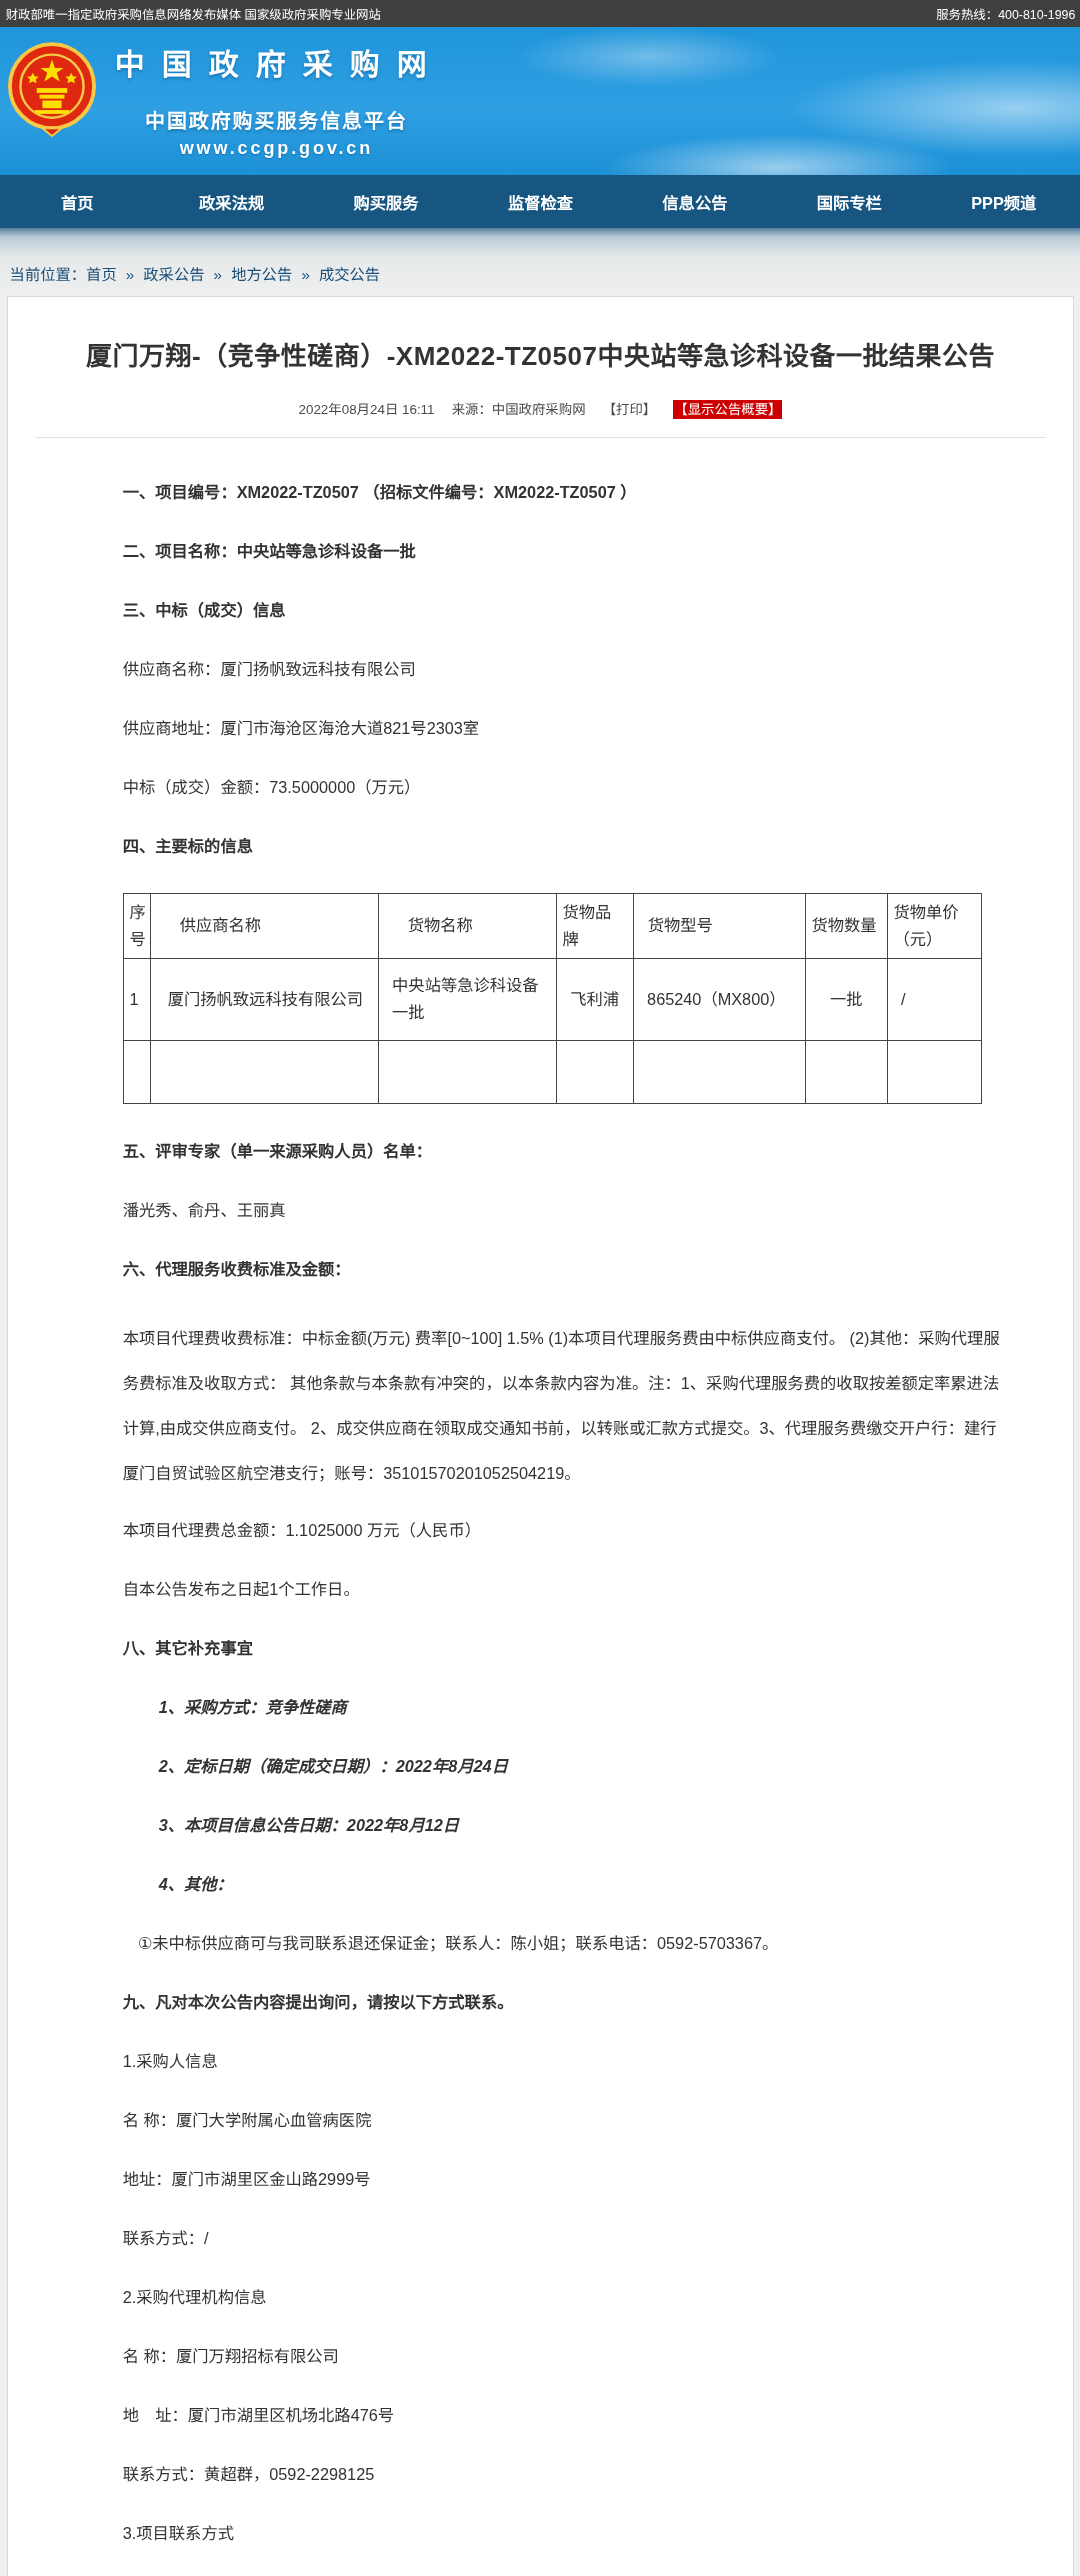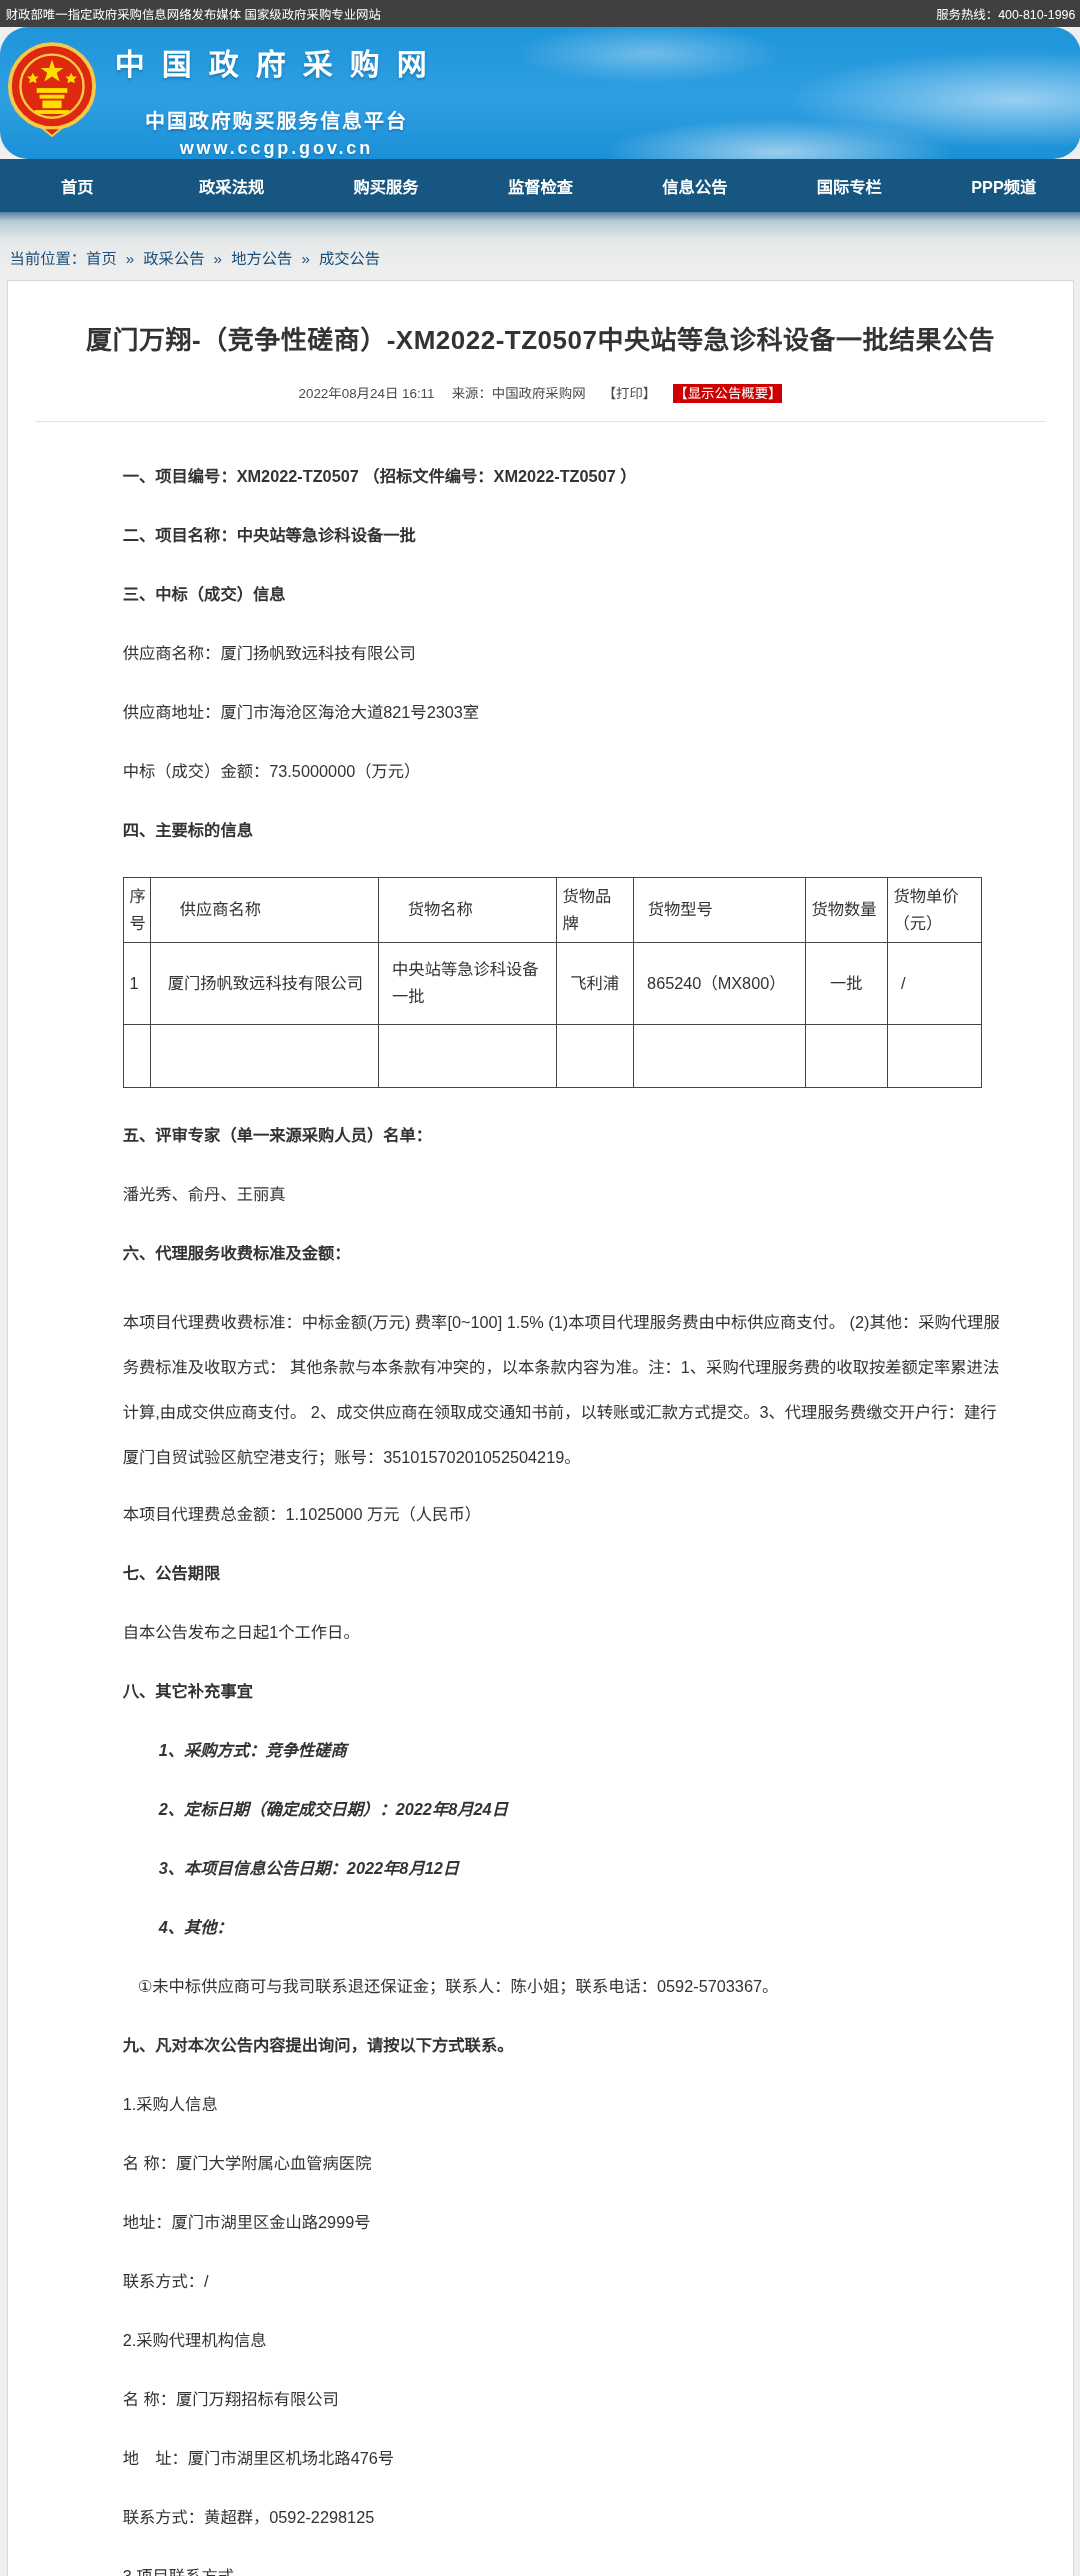--- a/index.html
+++ b/index.html
@@ -13,27 +13,26 @@
 
   
   .topbar {
     height: 27px; background: #404040; color: #fff;
     display: flex; justify-content: space-between; align-items: center;
     padding: 0 5.7px; font-size: 12.4px;
   }
 
   
   .banner {
-    height: 132px; position: relative; overflow: hidden;
+    height: 148px; position: relative; overflow: hidden;
     background-image:
       radial-gradient(ellipse 249px 48px at 72% 95%, rgba(255,255,255,.55), rgba(255,255,255,0) 70%),
       radial-gradient(ellipse 316px 67px at 94% 55%, rgba(255,255,255,.5), rgba(255,255,255,0) 72%),
       radial-gradient(ellipse 191px 43px at 60% 20%, rgba(255,255,255,.35), rgba(255,255,255,0) 70%),
       linear-gradient(180deg, #1f95da 0%, #2f9fe2 55%, #1b90d6 100%);
-    border-radius: 28px;
   }
   .logo-row { display: flex; align-items: flex-start; padding: 13.4px 0 0 7.7px; }
   .emblem { width: 88px; height: 100px; flex: 0 0 88px; margin-right: 13.4px; }
   .banner-text { display: inline-block; text-align: center; }
   .site-name {
     color: #fff; font-weight: bold; font-size: 30px; letter-spacing: 17px;
     white-space: nowrap; text-shadow: 0 1.9px 2.9px rgba(0,60,110,.35); padding-left: 5.7px;
   }
   .site-sub {
     color: #fff; font-weight: bold; font-size: 20px; letter-spacing: 1.9px;
@@ -228,21 +227,20 @@
           <td></td>
         </tr>
       </tbody>
         </table>
 
       <p class="h">五、评审专家（单一来源采购人员）名单：</p>
       <p>潘光秀、俞丹、王丽真</p>
       <p class="h">六、代理服务收费标准及金额：</p>
       <p class="long">本项目代理费收费标准：中标金额(万元) 费率[0~100] 1.5% (1)本项目代理服务费由中标供应商支付。 (2)其他：采购代理服务费标准及收取方式： 其他条款与本条款有冲突的，以本条款内容为准。注：1、采购代理服务费的收取按差额定率累进法计算,由成交供应商支付。 2、成交供应商在领取成交通知书前，以转账或汇款方式提交。3、代理服务费缴交开户行：建行厦门自贸试验区航空港支行；账号：35101570201052504219。</p>
       <p>本项目代理费总金额：1.1025000 万元（人民币）</p>
-      <p class="h">七、公告期限</p>
       <p>自本公告发布之日起1个工作日。</p>
       <p class="h">八、其它补充事宜</p>
       <p class="ind1">1、采购方式：竞争性磋商</p>
       <p class="ind1">2、定标日期（确定成交日期）：2022年8月24日</p>
       <p class="ind1">3、本项目信息公告日期：2022年8月12日</p>
       <p class="ind1">4、其他：</p>
       <p class="ind2">①未中标供应商可与我司联系退还保证金；联系人：陈小姐；联系电话：0592-5703367。</p>
       <p class="h">九、凡对本次公告内容提出询问，请按以下方式联系。</p>
       <p>1.采购人信息</p>
       <p>名 称：厦门大学附属心血管病医院</p>

